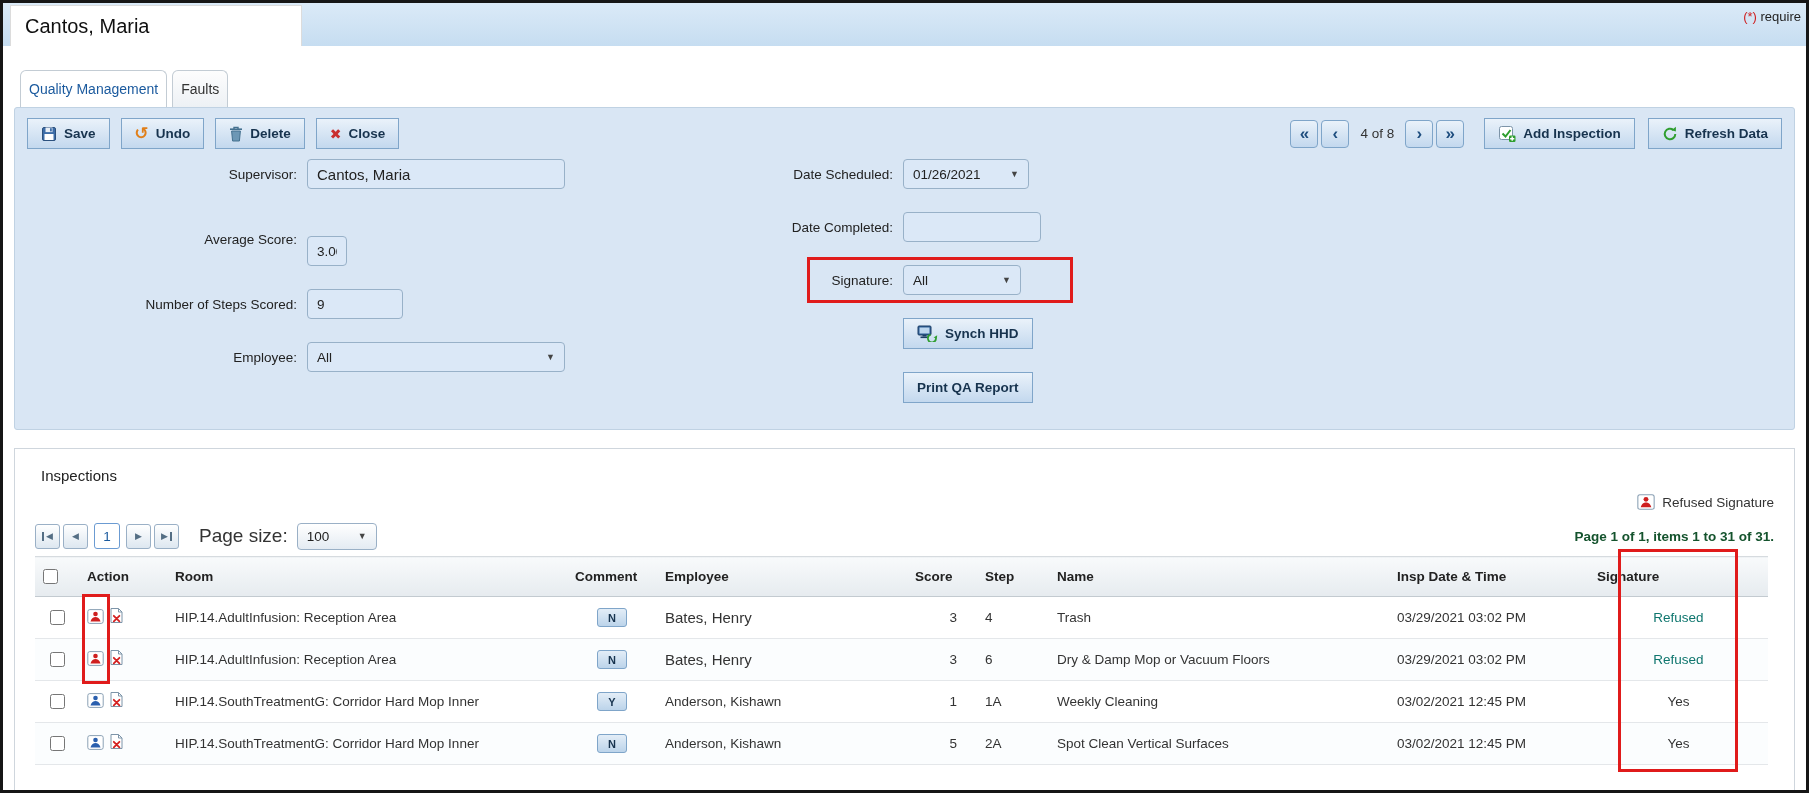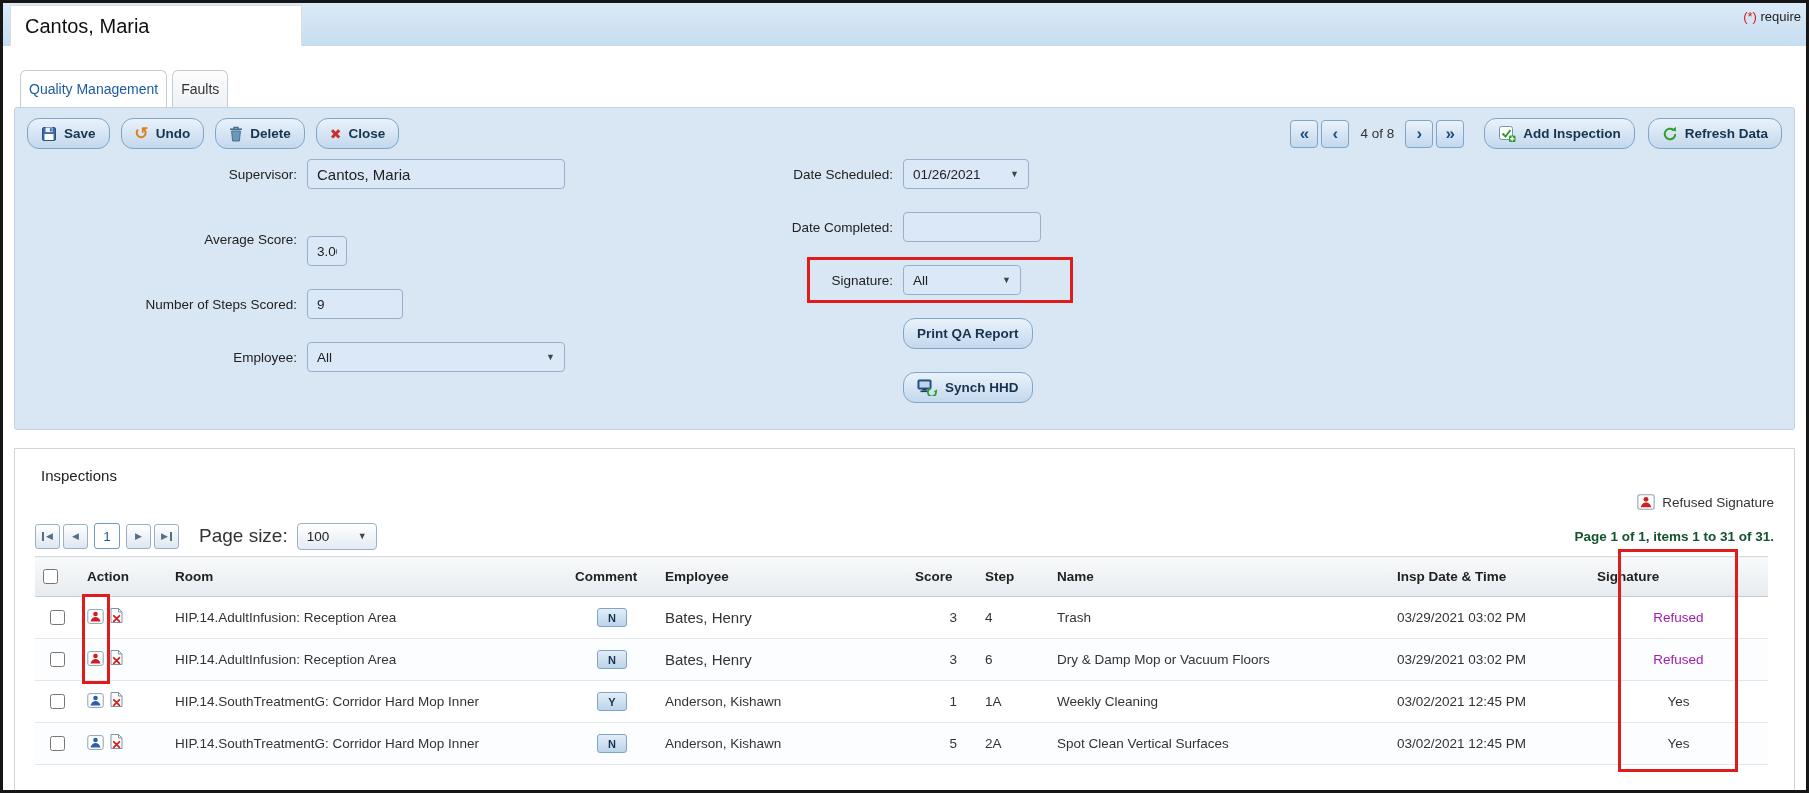--- a/index.html
+++ b/index.html
@@ -25,21 +25,21 @@
   .tab.active{background:#fff;color:#1b5a9e;}
 
   
   .main-panel{background:#d9e6f4;border:1px solid #c0d2e3;border-radius:3px;padding:10px 12px 26px;position:relative;z-index:1;}
 
   
   .toolbar{display:flex;align-items:center;justify-content:space-between;margin-bottom:10px;}
   .tb-left,.tb-right{display:flex;align-items:center;}
   .tb-left{gap:11px;}
   .btn{display:inline-flex;align-items:center;gap:7px;height:31px;padding:0 13px;
-       background:linear-gradient(#eaf2fa,#c3d8ee);border:1px solid #7fa5c9;border-radius:12px;
+       background:linear-gradient(#eaf2fa,#c3d8ee);border:1px solid #7fa5c9;border-radius:0;
        font-size:13.5px;font-weight:bold;color:#17334e;}
   .pagebtn{width:28px;height:28px;display:inline-flex;align-items:center;justify-content:center;
        background:linear-gradient(#eaf2fa,#c3d8ee);border:1px solid #7fa5c9;border-radius:4px;
        font-size:17px;font-weight:bold;color:#1d4d7e;line-height:1;}
   .pager-group{display:flex;align-items:center;gap:3px;}
   .record-pos{font-size:13.5px;color:#333;margin:0 8px;}
   .gap-l{margin-left:20px;}
   .gap-m{margin-left:13px;}
   .icon{display:inline-flex;align-items:center;justify-content:center;line-height:1;}
   .undo-glyph{color:#e07f1a;font-size:17px;font-weight:bold;}
@@ -95,21 +95,21 @@
         border-bottom:1px solid #c3cad0;font-size:13.5px;color:#222;text-align:left;padding:0 8px;font-weight:bold;}
   .grid td{height:42px;border-bottom:1px solid #e4e7ea;font-size:13.5px;color:#333;padding:0 8px;background:#fff;vertical-align:middle;}
   .grid tr:nth-child(even) td{background:#fbfdfe;}
   .cell-check,.hdr-check{text-align:center;}
   input[type=checkbox]{width:15px;height:15px;cursor:pointer;vertical-align:middle;}
   .col-score{text-align:right;padding-right:20px !important;}
   .col-center{text-align:center;}
   .action-icons{display:inline-flex;align-items:center;gap:5px;}
   .sig-icon{color:#2a5fae;display:inline-flex;}
   tr.refused .sig-icon{color:#cf1f1f;}
-  tr.refused .cell-sig{color:#a21caf;}
+  tr.refused .cell-sig{color:#0f766e;}
   tr.em-lg .cell-employee{font-size:15px;}
   .legend-icon{color:#cf1f1f;display:inline-flex;}
   .comment-badge{display:inline-flex;align-items:center;justify-content:center;min-width:30px;height:19px;
         padding:0 4px;background:linear-gradient(#e3edf7,#bcd4ea);border:1px solid #7fa5c9;border-radius:3px;
         font-size:11px;font-weight:bold;color:#17334e;cursor:pointer;}
   .ann-actions{left:47px;top:38px;width:28px;height:90px;}
   .ann-sig-col{left:1583px;top:-7px;width:120px;height:223px;}
 </style>
 </head>
 <body>
@@ -230,41 +230,41 @@
             <span class="flabel">Date Completed:</span>
             <input class="tbox datec" value="" style="">
           </div>
           <div class="frow sig-row">
             <span class="flabel">Signature:</span>
             <div class="fakeselect sel-signature">
               <span>All</span>
               <span class="fs-arrow">▼</span>
             </div>
             <div class="ann ann-sig-filter"></div>
-          </div>
-          <div class="frow">
-            <span class="spacer-label"></span>
-            <button class="btn">
-              <span>Print QA Report</span>
-            </button>
           </div>
           <div class="frow">
             <span class="spacer-label"></span>
             <button class="btn">
               <span class="icon">
                 <svg width="21" height="17" viewBox="0 0 21 17">
                     <rect x="1" y="1" width="13" height="9" rx="1" fill="#2e5f96" stroke="#1d3f66"></rect>
                     <rect x="2.5" y="2.5" width="10" height="6" fill="#bcd6ee"></rect>
                     <rect x="5.5" y="10" width="4" height="1.5" fill="#1d3f66"></rect>
                     <rect x="3.5" y="11.5" width="8" height="1.6" fill="#1d3f66"></rect>
                     <path d="M13.6 9.6 a4 4 0 1 0 5.3 3.2" fill="none" stroke="#2f9e2f" stroke-width="1.7"></path>
                     <path d="M20.2 10.2 l-0.4 3.4 -3.2 -1 z" fill="#2f9e2f"></path>
                   </svg>
               </span>
               <span>Synch HHD</span>
+            </button>
+          </div>
+          <div class="frow">
+            <span class="spacer-label"></span>
+            <button class="btn">
+              <span>Print QA Report</span>
             </button>
           </div>
         </div>
       </div>
     </div>
 
     <div class="insp-panel">
       <div class="insp-heading">Inspections</div>
 
       <div class="legend-row">

